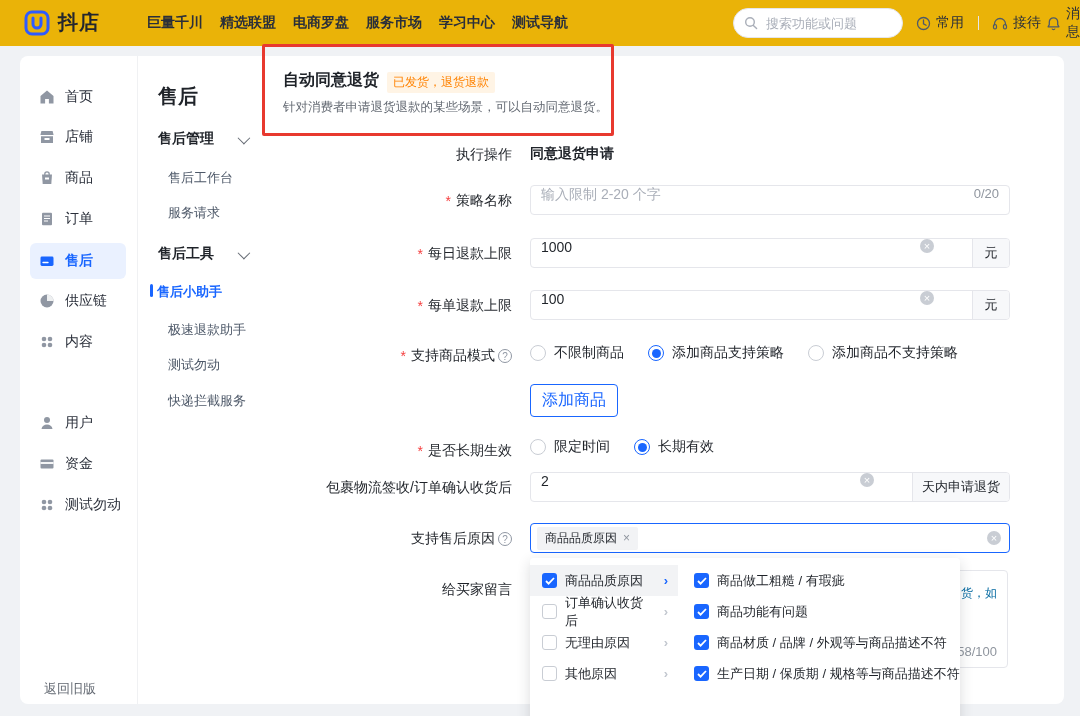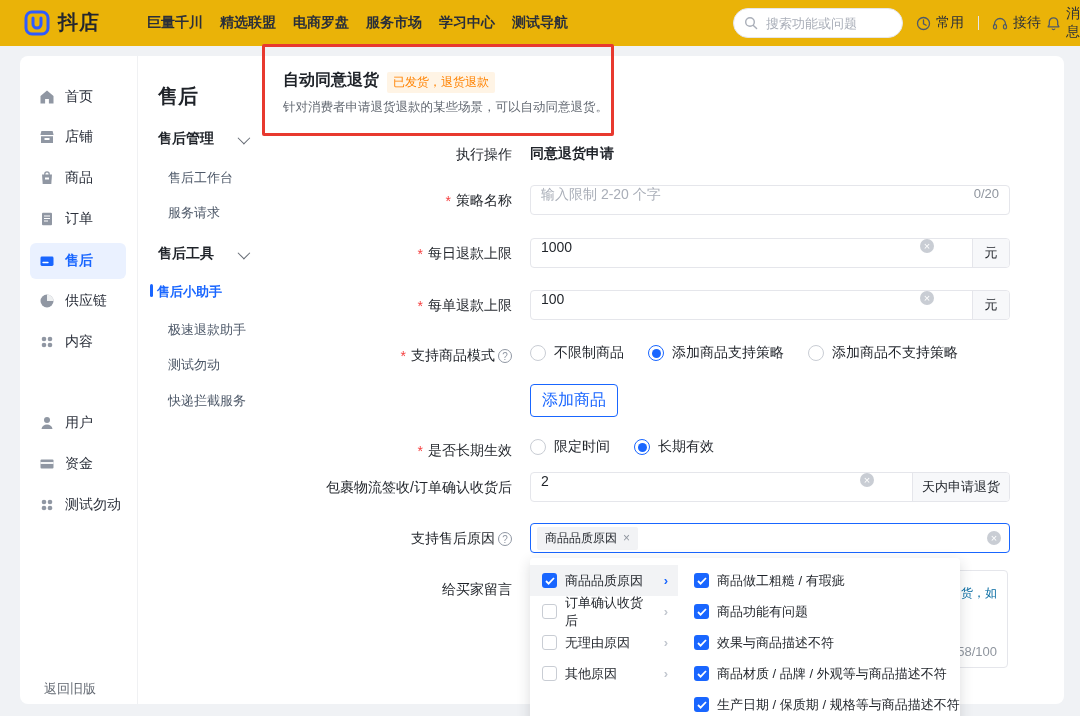--- a/index.html
+++ b/index.html
@@ -413,28 +413,20 @@
             </svg>
           </span>
         <span>商品功能有问题</span>
       </div>
       <div class="dd-item">
         <span class="checkbox on">
             <svg width="10" height="8" viewBox="0 0 10 8">
               <path d="M1 4l2.6 2.6L9 1" stroke="#fff" stroke-width="1.8" fill="none"></path>
             </svg>
           </span>
-        <span>效果与商品描述不符</span>
-      </div>
-      <div class="dd-item">
-        <span class="checkbox on">
-            <svg width="10" height="8" viewBox="0 0 10 8">
-              <path d="M1 4l2.6 2.6L9 1" stroke="#fff" stroke-width="1.8" fill="none"></path>
-            </svg>
-          </span>
         <span>商品材质 / 品牌 / 外观等与商品描述不符</span>
       </div>
       <div class="dd-item">
         <span class="checkbox on">
             <svg width="10" height="8" viewBox="0 0 10 8">
               <path d="M1 4l2.6 2.6L9 1" stroke="#fff" stroke-width="1.8" fill="none"></path>
             </svg>
           </span>
         <span>生产日期 / 保质期 / 规格等与商品描述不符</span>
       </div>

